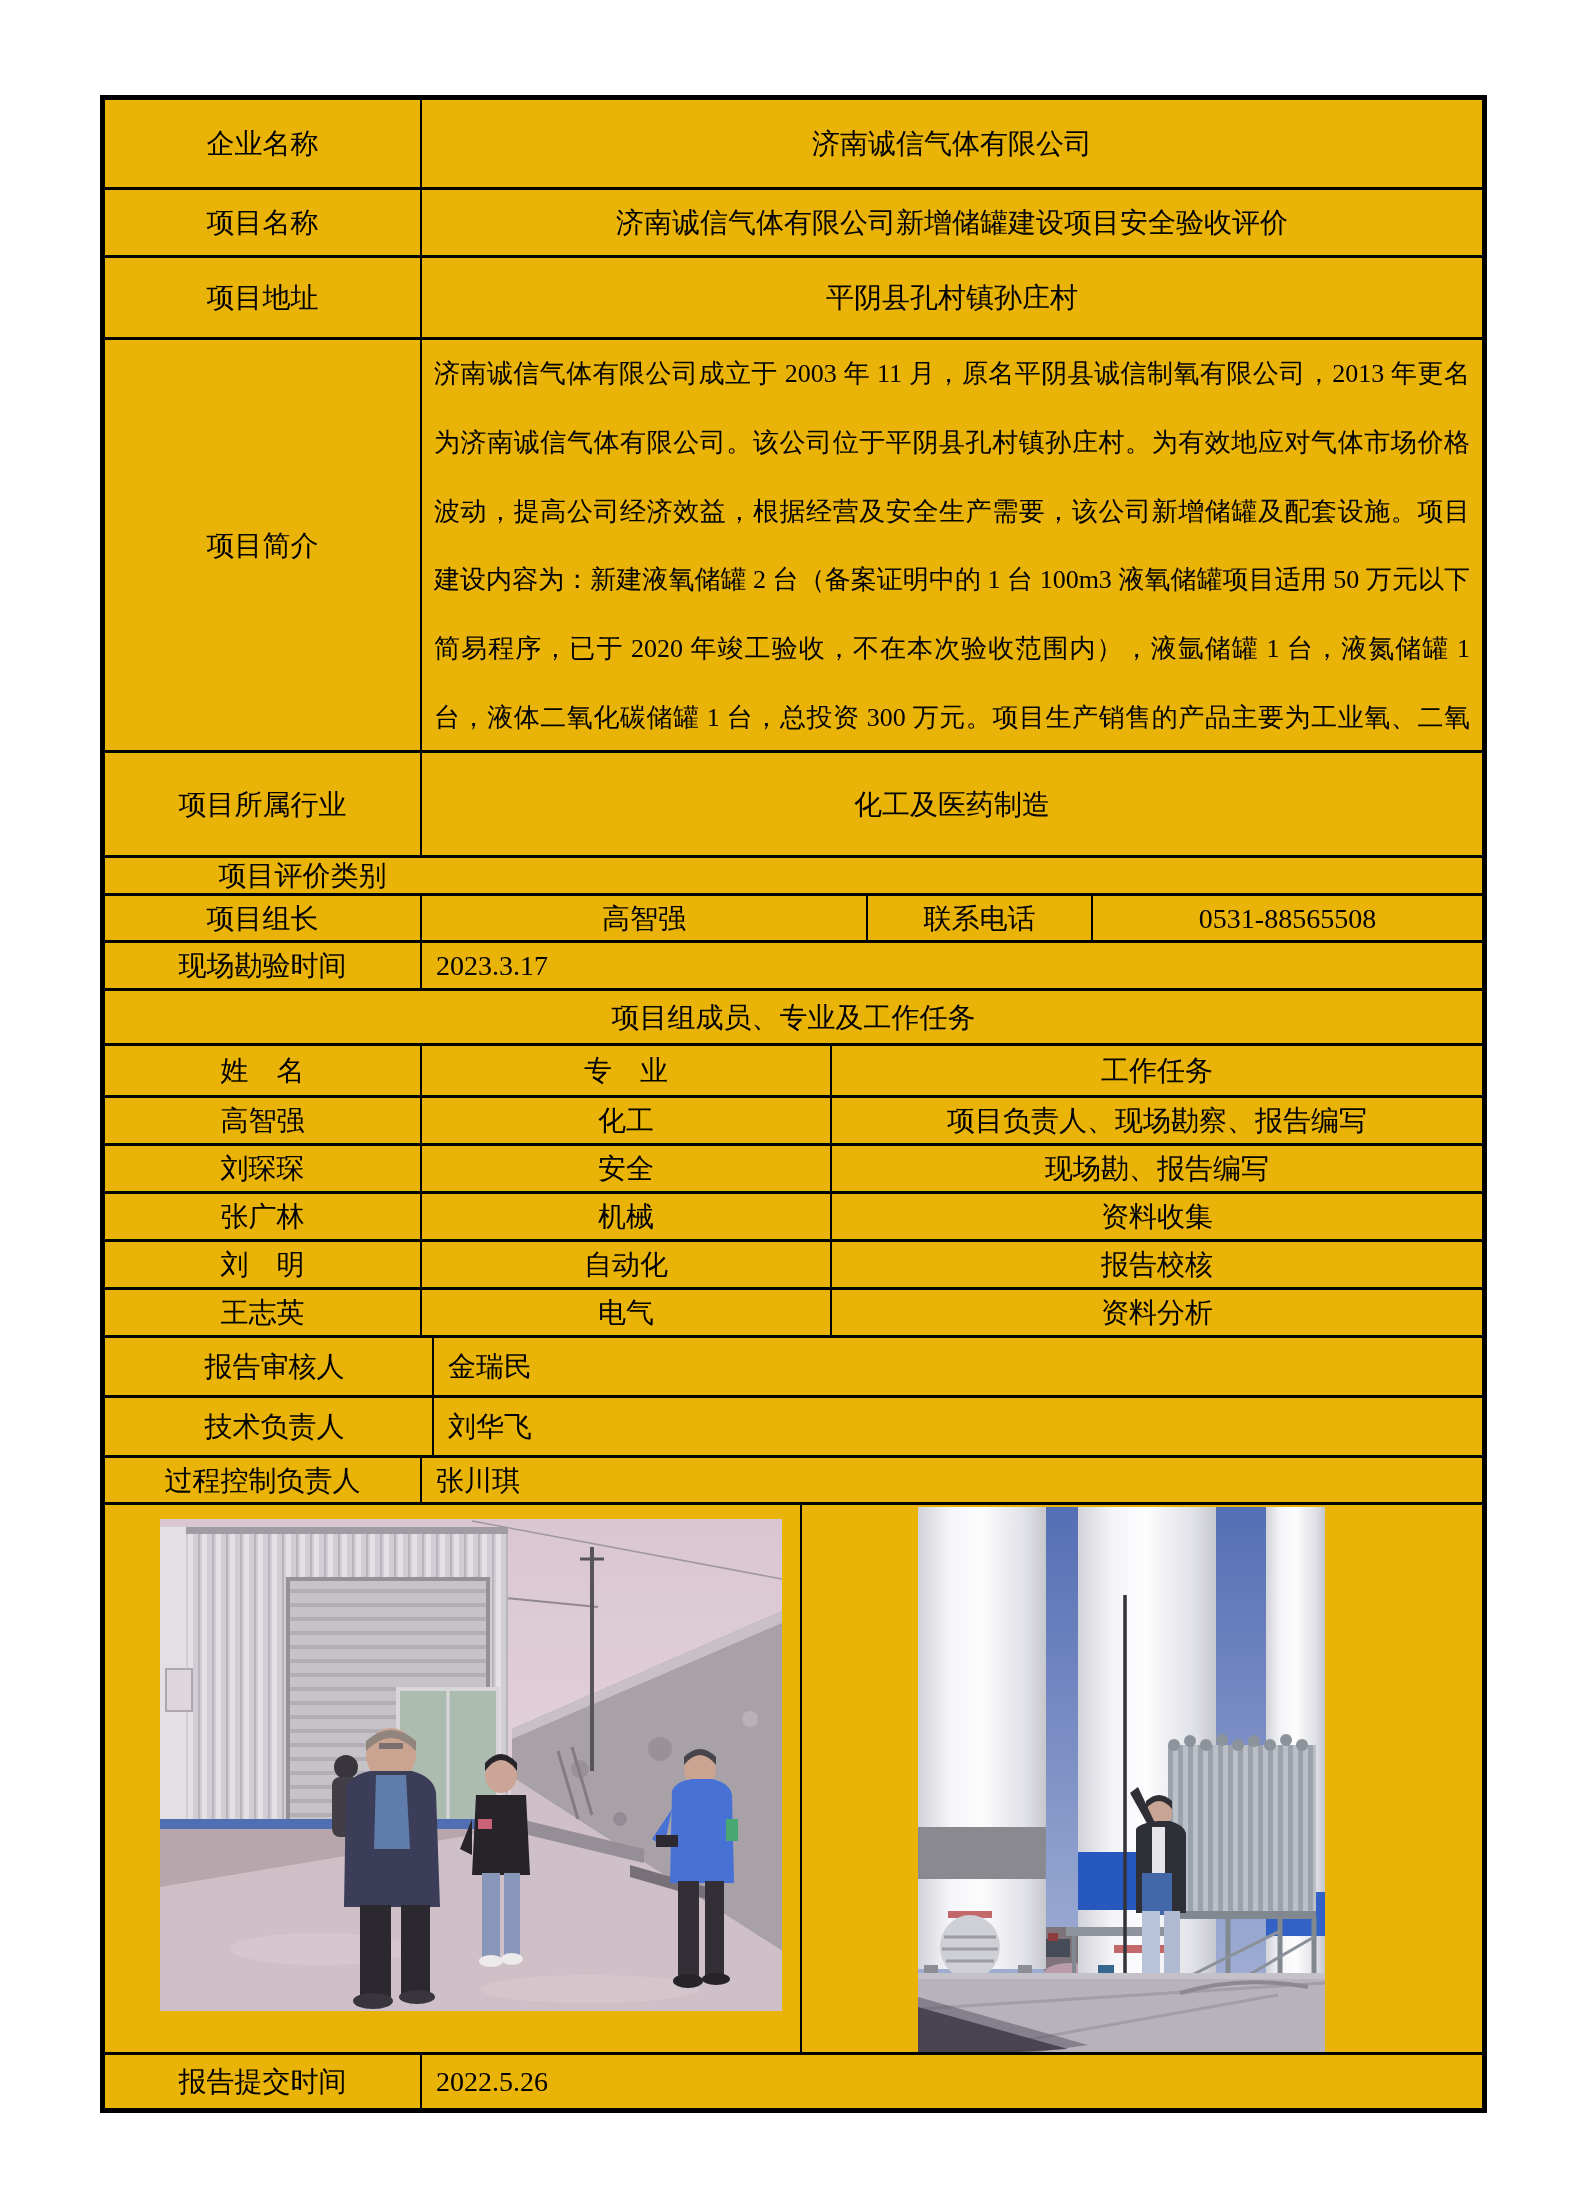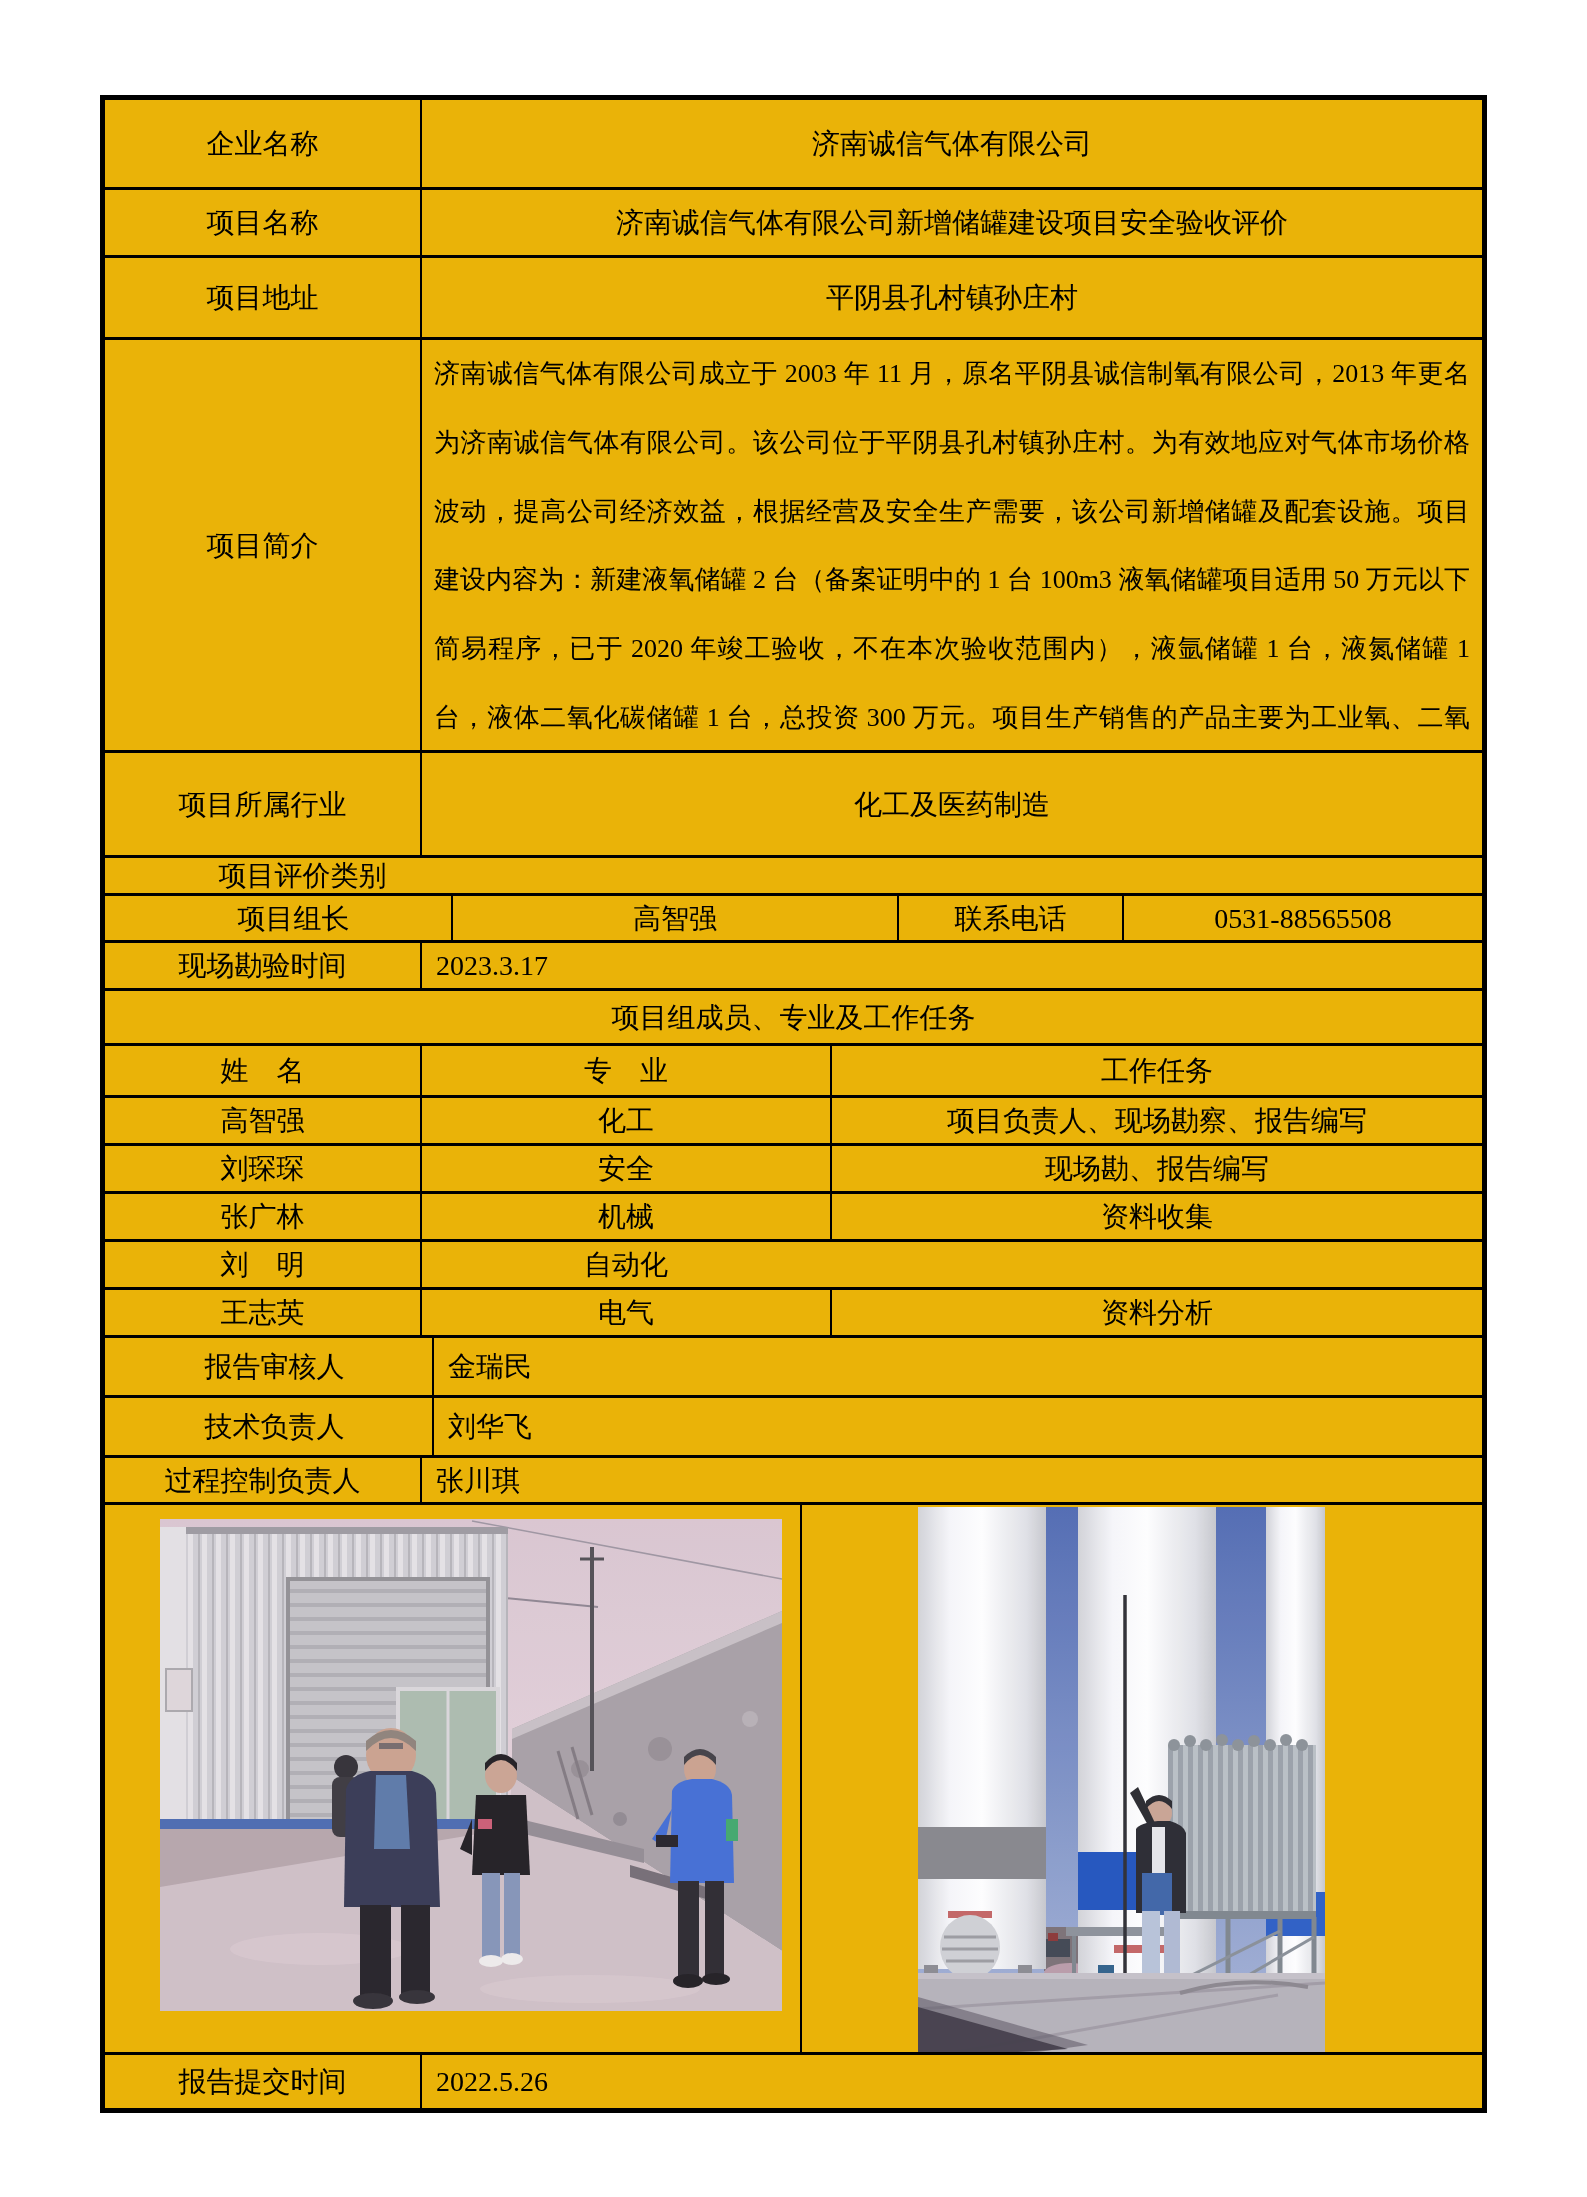--- a/index.html
+++ b/index.html
@@ -23,21 +23,21 @@
   .c-label{width:315px;flex-shrink:0;text-align:center;}
   .c-value{flex:1;}
   .left{justify-content:flex-start;padding-left:14px;}
   
   .h-company{height:87px;}
   .h-project{height:68px;}
   .h-address{height:82px;}
   .h-intro{height:413px;}
   .h-industry{height:105px;}
   .h-eval{height:38px;padding-left:40px;}
-  .h-leader{height:47px;padding-left:31px;}
+  .h-leader{height:47px;}
   .h-survey{height:48px;}
   .h-teamtitle{height:55px;}
   .h-teamhead{height:52px;}
   .h-member{height:48px;}
   .h-signoff{height:60px;padding-left:12px;}
   .h-signoff-sm{height:47px;}
   .h-photos{height:550px;}
   .h-submit{height:56px;}
   
   .intro-cell{display:block;padding:0 12px;font-size:26px;line-height:68.8px;
@@ -156,20 +156,21 @@
     <div class="cell c-task">现场勘、报告编写</div>
   </div>
   <div class="row h-member">
     <div class="cell c-name">张广林</div>
     <div class="cell c-major">机械</div>
     <div class="cell c-task">资料收集</div>
   </div>
   <div class="row h-member">
     <div class="cell c-name">刘　明</div>
     <div class="cell c-major">自动化</div>
+    <div class="cell c-task">报告校核</div>
   </div>
   <div class="row h-member">
     <div class="cell c-name">王志英</div>
     <div class="cell c-major">电气</div>
     <div class="cell c-task">资料分析</div>
   </div>
 
   <div class="row h-signoff">
     <div class="cell c-label">报告审核人</div>
     <div class="cell c-value left">金瑞民</div>

